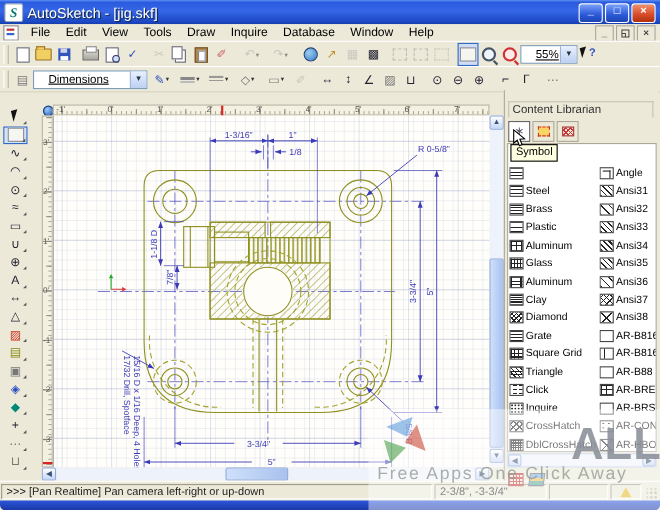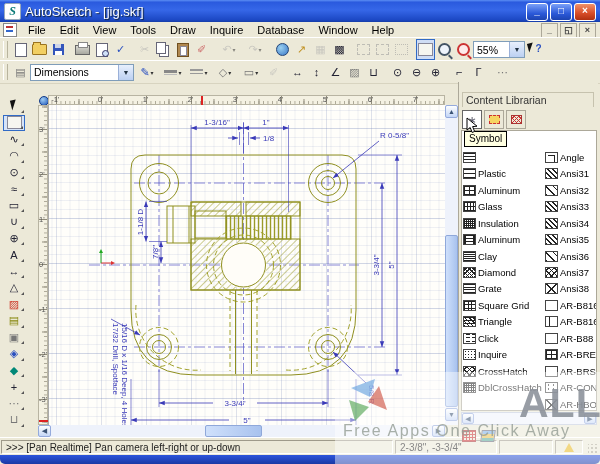--- a/index.html
+++ b/index.html
@@ -37,21 +37,21 @@
   .grip{width:3px;height:70%;border-left:1px solid #fff;border-right:1px solid #b8b49e;margin:0 3px;}
   .tbtn{position:relative;width:17px;height:19px;display:flex;align-items:center;justify-content:center;
     font-size:11px;color:#334;flex:none;border:1px solid transparent;}
   .tbtn.pressed{background:#cfddf5;border:1px solid #316ac5;}
   .tbtn.disabled{color:#b0ac9c;filter:grayscale(1);opacity:.55;}
   .tbtn.sep{width:5px;height:70%;border:none;}
   .tbtn.sep::before{content:"";width:1px;height:100%;background:#c5c1ab;border-right:1px solid #fff;}
   .tbtn .dd{font-size:6px;color:#333;margin-left:1px;}
   .tbtn.wdd{width:24px;}
   .tbtn.combo{width:52px;height:17px;background:#fff;border:1px solid #7f9db9;justify-content:flex-start;
-    font-size:10.5px;color:#000;padding-left:3px;box-sizing:border-box;}
+    font-size:10.5px;color:#000;padding-left:13px;box-sizing:border-box;text-decoration:underline;}
   .tbtn.combo .dda{position:absolute;right:0;top:0;bottom:0;width:14px;
     background:linear-gradient(180deg,#e8f0fd,#bcd0f2);border-left:1px solid #9ab0d8;
     font-size:7px;color:#234;display:flex;align-items:center;justify-content:center;}
   .tbtn:not(.combo) .cv,.tbtn:not(.combo) .dda{display:none;}
   .c-blue{color:#2a50c0;} .c-red{color:#c32;} .c-pink{color:#c66;} .c-grey{color:#777;}
   .c-gold{color:#c09020;} .c-dark{color:#223;} .c-olive{color:#881;} .c-teal{color:#087;}
   
   .i-page{width:10px;height:12px;background:#fff;border:1px solid #667;}
   .i-folder{width:13px;height:9px;background:#f2cf62;border:1px solid #9a7320;border-radius:1px;position:relative;}
   .i-folder::before{content:"";position:absolute;left:0;top:-3px;width:6px;height:2px;background:#f2cf62;border:1px solid #9a7320;border-bottom:none;}
@@ -835,41 +835,45 @@
           <span class="pti3"></span>
         </div>
     </div>
     <div id="plist">
       <div id="pcol1" class="pcol">
   <div class="prow">
     <span class="pswatch p-steel"></span>
     <span class="plabel"></span>
   </div>
 
-
+  <div class="prow">
+    <span class="pswatch p-steel"></span>
+    <span class="plabel">Steel</span>
+  </div>
+
+  <div class="prow">
+    <span class="pswatch p-brass"></span>
+    <span class="plabel">Brass</span>
+  </div>
 
   <div class="prow">
     <span class="pswatch p-plastic"></span>
     <span class="plabel">Plastic</span>
   </div>
 
   <div class="prow">
     <span class="pswatch p-brick"></span>
     <span class="plabel">Aluminum</span>
   </div>
 
   <div class="prow">
     <span class="pswatch p-glass"></span>
     <span class="plabel">Glass</span>
   </div>
 
-  <div class="prow">
-    <span class="pswatch p-insul"></span>
-    <span class="plabel">Insulation</span>
-  </div>
 
   <div class="prow">
     <span class="pswatch p-alum"></span>
     <span class="plabel">Aluminum</span>
   </div>
 
   <div class="prow">
     <span class="pswatch p-clay"></span>
     <span class="plabel">Clay</span>
   </div>

